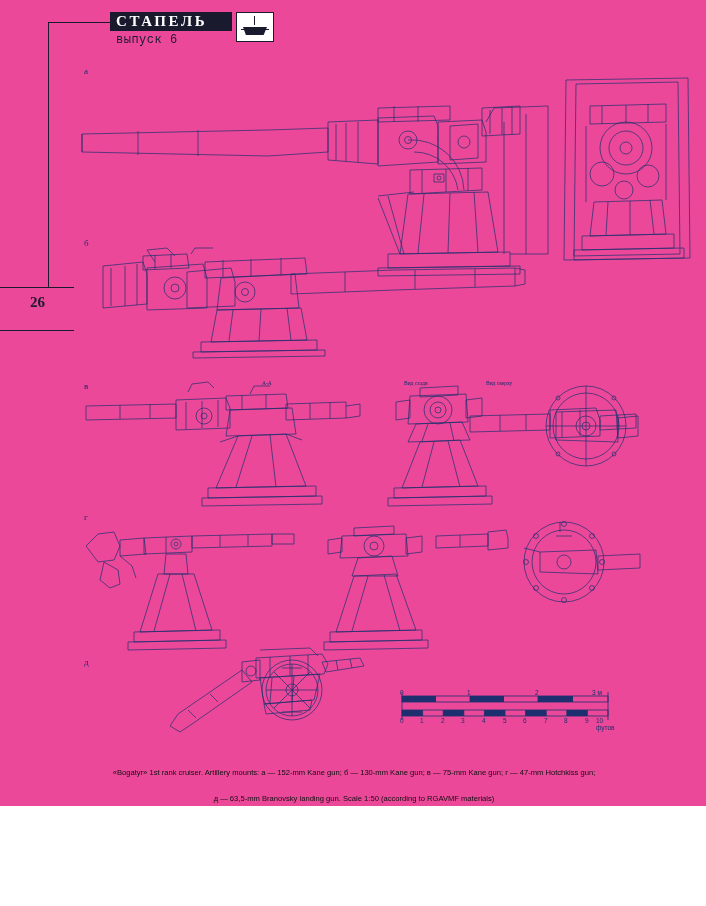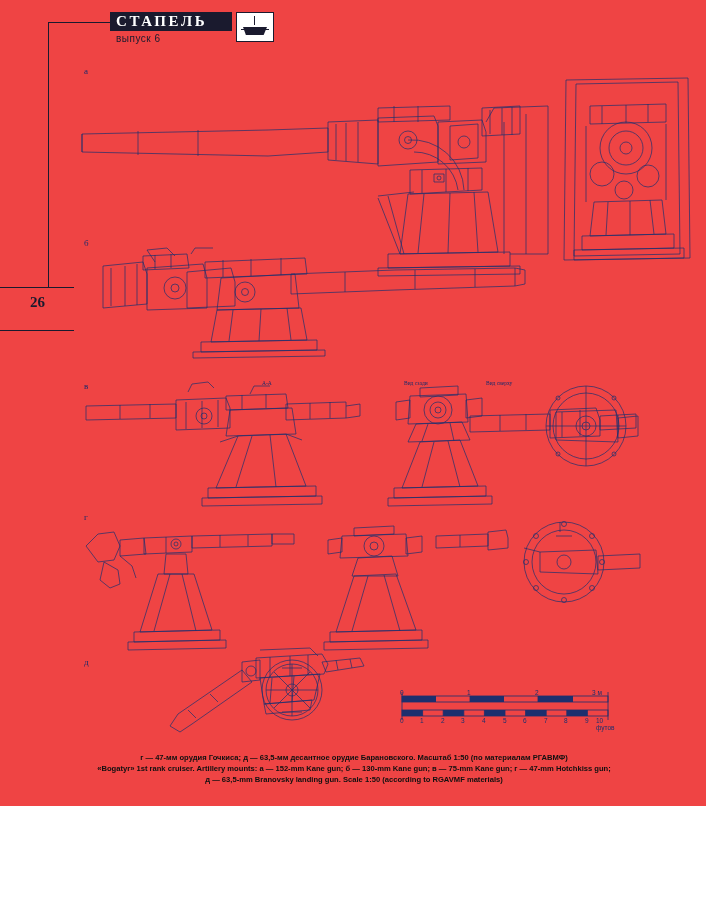--- a/index.html
+++ b/index.html
@@ -10,21 +10,21 @@
   body {
     width: 706px;
     height: 906px;
     position: relative;
     font-family: "Liberation Sans", sans-serif;
     overflow: hidden;
   }
   .page {
     position: absolute;
     inset: 0;
-    background: #ef4444;
+    background: #ec4899;
   }
 
   
   .header-logo {
     position: absolute;
     left: 110px;
     top: 12px;
     width: 162px;
     height: 34px;
   }
@@ -42,23 +42,24 @@
     color: #ffffff;
     font-size: 15px;
     font-weight: bold;
     letter-spacing: 2.6px;
     line-height: 17px;
     font-family: "Liberation Serif", serif;
   }
   .logo-sub {
     position: absolute;
     left: 6px; top: 21px;
-    font-size: 10px;
+    font-size: 12px;
     color: #1a1a2e;
     letter-spacing: .5px;
+    font-family: Liberation Mono, monospace;
   }
   .logo-emblem {
     position: absolute;
     left: 126px; top: 0;
     width: 36px; height: 28px;
     border: 1.4px solid #1a1a2e;
     background: #fff;
     overflow: hidden;
   }
   .logo-emblem .ship {
@@ -157,24 +158,24 @@
     font-family: "Liberation Sans", sans-serif;
   }
   .caption .ru {
     font-size: 7.6px;
     font-weight: bold;
     line-height: 11px;
     display: block;
   }
   .caption .en {
     font-size: 7.6px;
-    font-weight: bold;
+    font-weight: normal;
     line-height: 11px;
     display: block;
-    margin-top: 0;
+    margin-top: 15px;
   }
 
   
   .footer-band {
     position: absolute;
     left: 0; top: 806px;
     width: 706px; height: 100px;
     background: #ffffff;
   }
 </style>
@@ -505,21 +506,20 @@
     <div class="tick-label" style="left:82px;  top:27px;">4</div>
     <div class="tick-label" style="left:103px; top:27px;">5</div>
     <div class="tick-label" style="left:123px; top:27px;">6</div>
     <div class="tick-label" style="left:144px; top:27px;">7</div>
     <div class="tick-label" style="left:164px; top:27px;">8</div>
     <div class="tick-label" style="left:185px; top:27px;">9</div>
     <div class="tick-label" style="left:196px; top:27px;">10 футов</div>
   </div>
 
   <div class="caption">
-    <span class="ru">г — 47-мм орудия Гочкиса; д — 63,5-мм десантное орудие Барановского. Масштаб 1:50 (по материалам РГАВМФ)</span>
     <span class="en">«Bogatyr» 1st rank cruiser. Artillery mounts: a — 152-mm Kane gun; б — 130-mm Kane gun; в — 75-mm Kane gun; г — 47-mm Hotchkiss gun;</span>
     <span class="en">д — 63,5-mm Branovsky landing gun. Scale 1:50 (according to RGAVMF materials)</span>
   </div>
 
   <div class="footer-band">
     
     
     
   </div>
 

